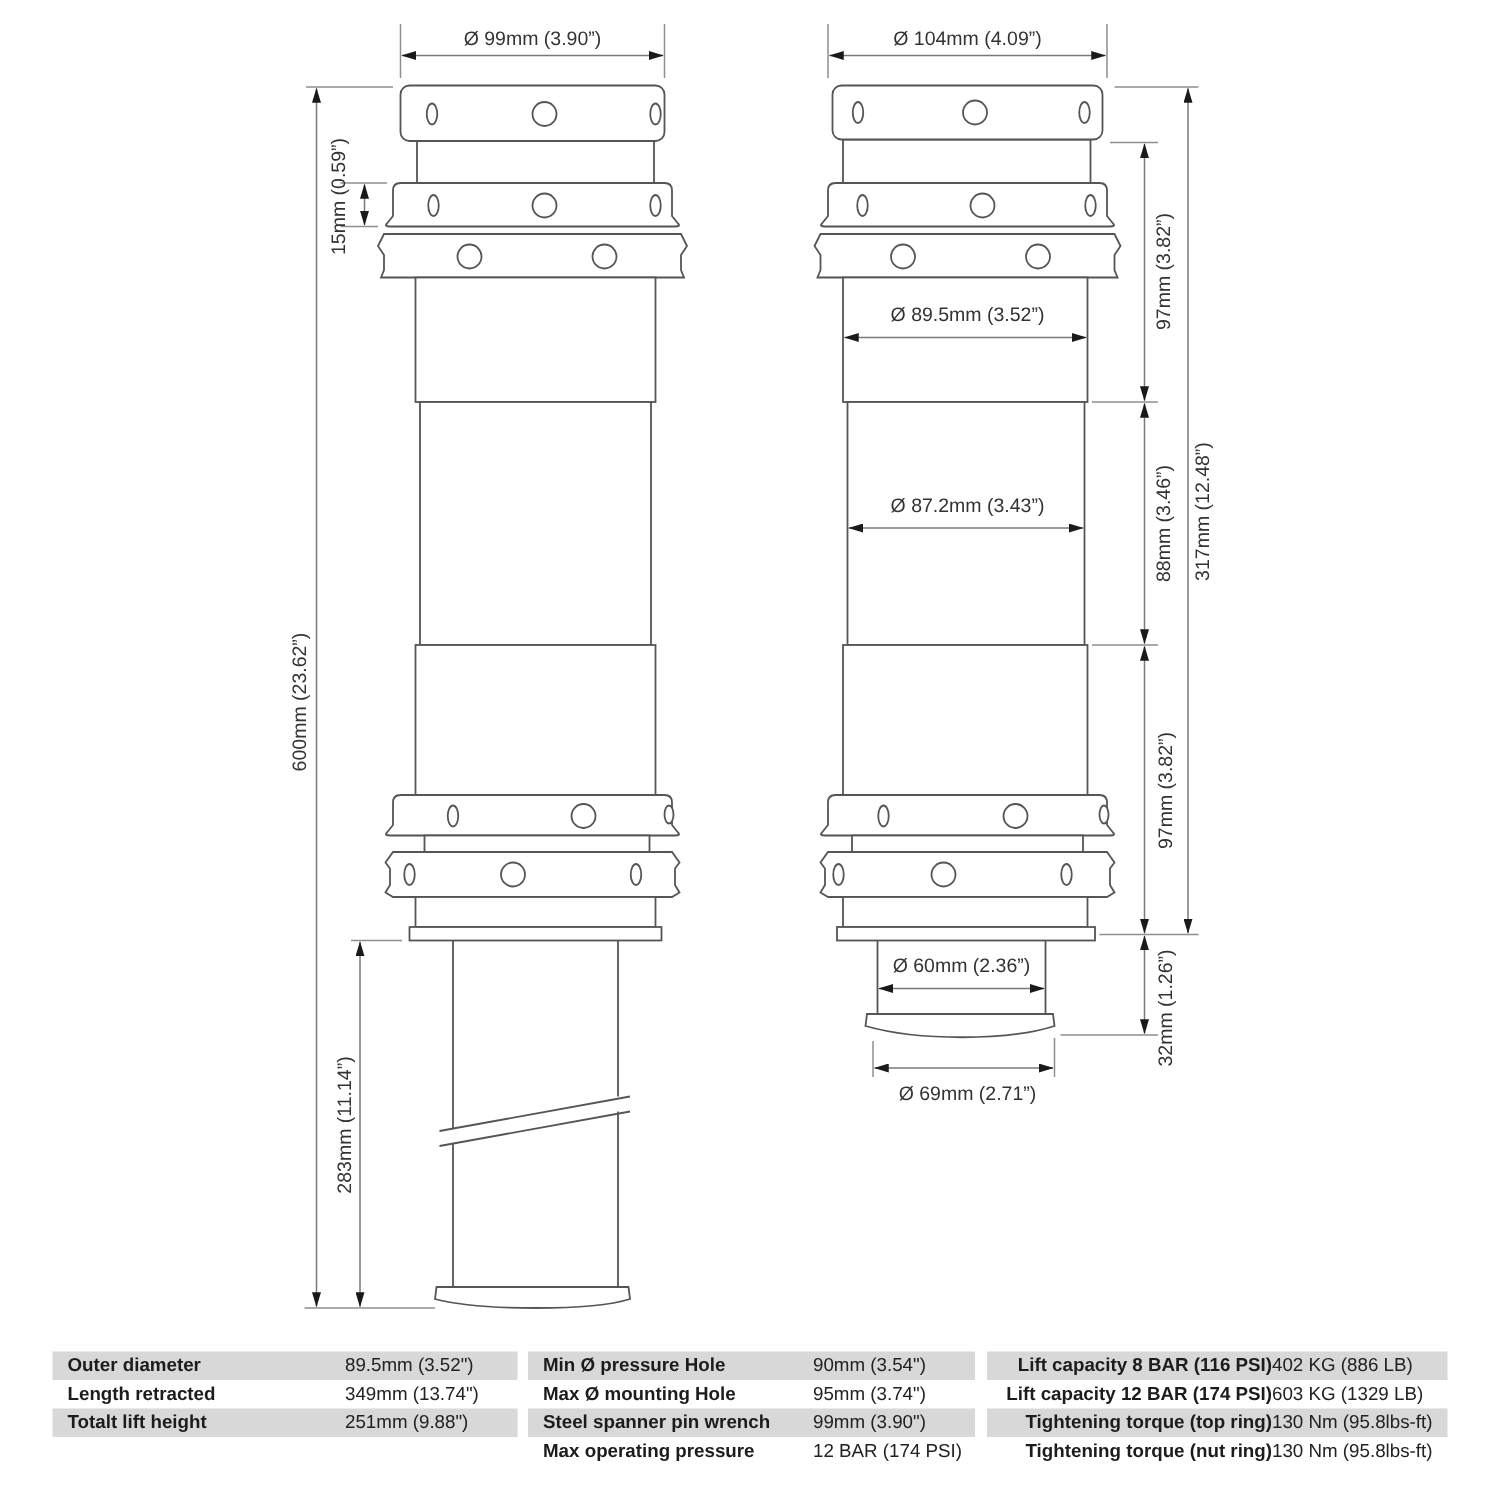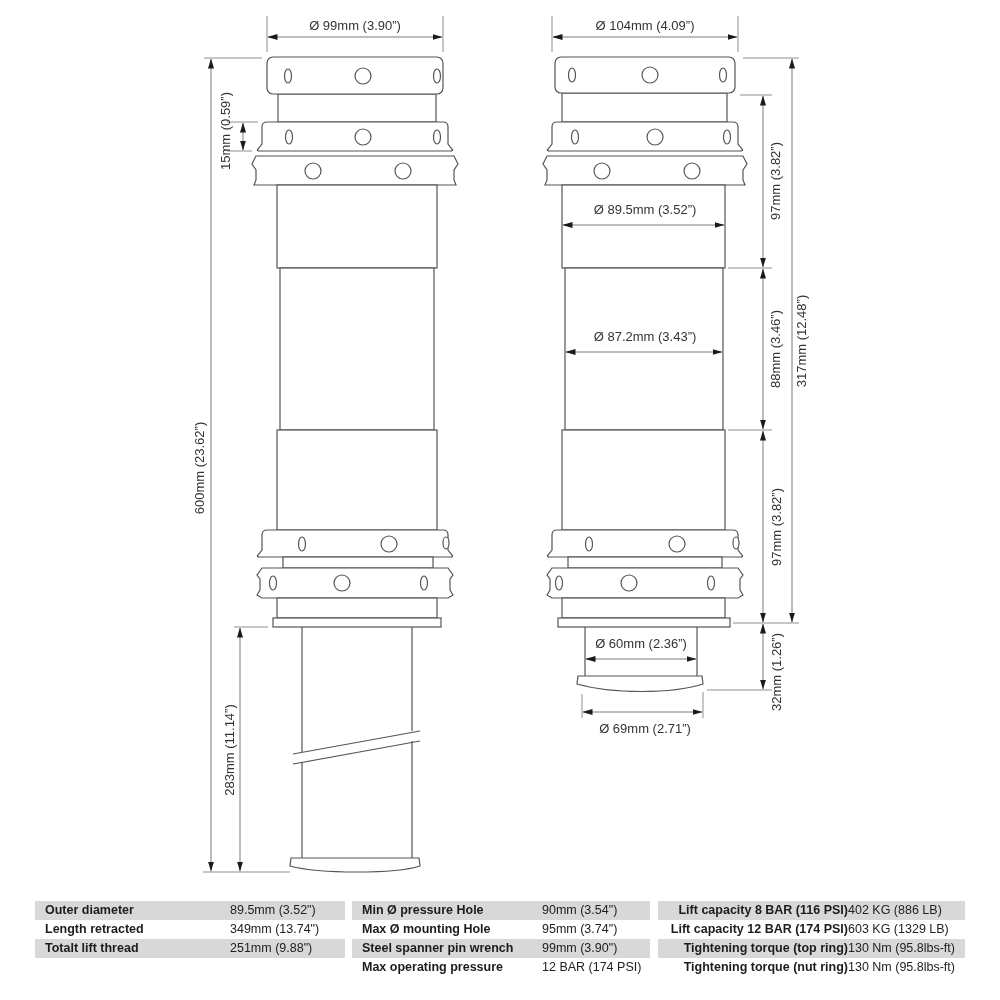--- a/index.html
+++ b/index.html
@@ -211,21 +211,21 @@
   <div class="spec-col c1">
     <div class="spec-row alt">
       <div class="spec-label">Outer diameter</div>
       <div class="spec-value">89.5mm (3.52")</div>
     </div>
     <div class="spec-row">
       <div class="spec-label">Length retracted</div>
       <div class="spec-value">349mm (13.74")</div>
     </div>
     <div class="spec-row alt">
-      <div class="spec-label">Totalt lift thread</div>
+      <div class="spec-label">Totalt lift height</div>
       <div class="spec-value">251mm (9.88")</div>
     </div>
   </div>
 
   <div class="spec-col c2">
     <div class="spec-row alt">
       <div class="spec-label">Min Ø pressure Hole</div>
       <div class="spec-value">90mm (3.54")</div>
     </div>
     <div class="spec-row">

